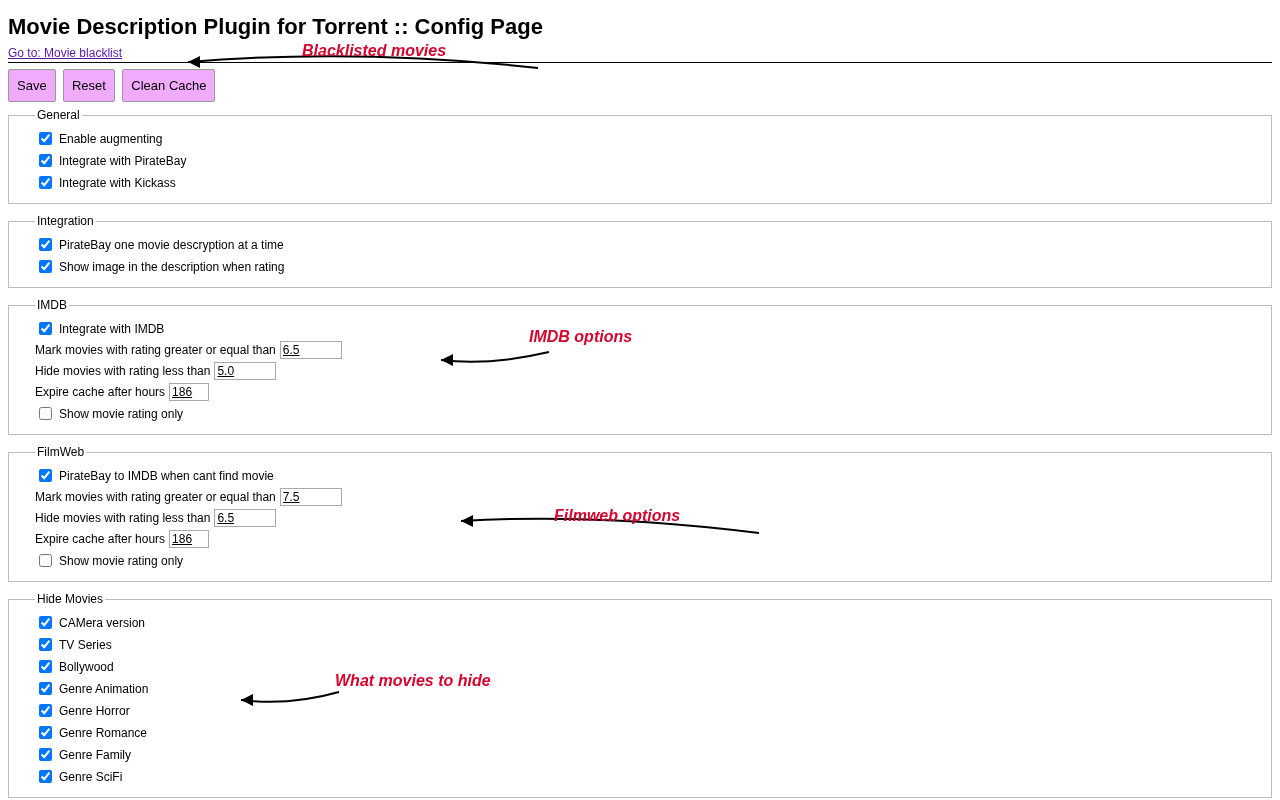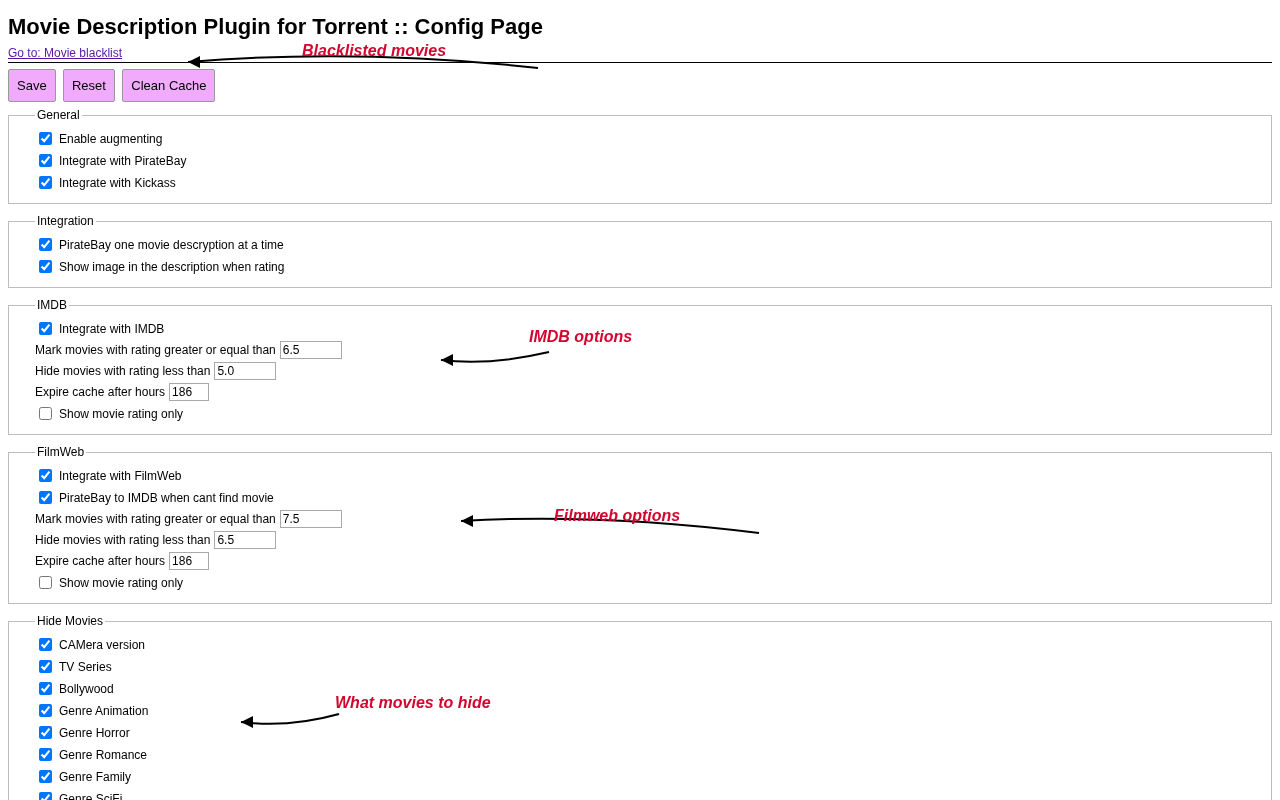--- a/index.html
+++ b/index.html
@@ -53,20 +53,21 @@
       gap: 4px;
       font-size: 12px;
     }
     .row label { cursor: default; }
     input[type="text"] {
       font-family: Verdana, Arial, sans-serif;
       font-size: 12px;
       padding: 1px 2px;
       border: 1px solid #a9a9a9;
       width: 56px;
+      text-decoration: underline;
     }
     input[type="text"].w34 { width: 34px; }
     .annotation {
       position: absolute;
       pointer-events: none;
       color: #d4042e;
       font-style: italic;
       font-weight: bold;
       font-size: 16px;
       font-family: Arial, sans-serif;
@@ -152,24 +153,20 @@
     <path d="M120,4 Q60,18 12,12" stroke="#000" stroke-width="2" fill="none"></path>
     <polygon points="12,12 24,6 24,18" fill="#000"></polygon>
   </svg>
   <div class="annotation" style="left:520px; top:16px;">IMDB options</div>
 </fieldset>
 
 <fieldset>
   <legend>FilmWeb</legend>
   <div class="row">
         <input type="checkbox" checked="" style="">
-        <label>Integrate with FilmWeb</label>
-      </div>
-  <div class="row">
-        <input type="checkbox" checked="" style="">
         <label>PirateBay to IMDB when cant find movie</label>
       </div>
   <div class="row">
         <label>Mark movies with rating greater or equal than</label>
         <input type="text" value="7.5" style="">
       </div>
   <div class="row">
         <label>Hide movies with rating less than</label>
         <input type="text" value="6.5" style="">
       </div>

